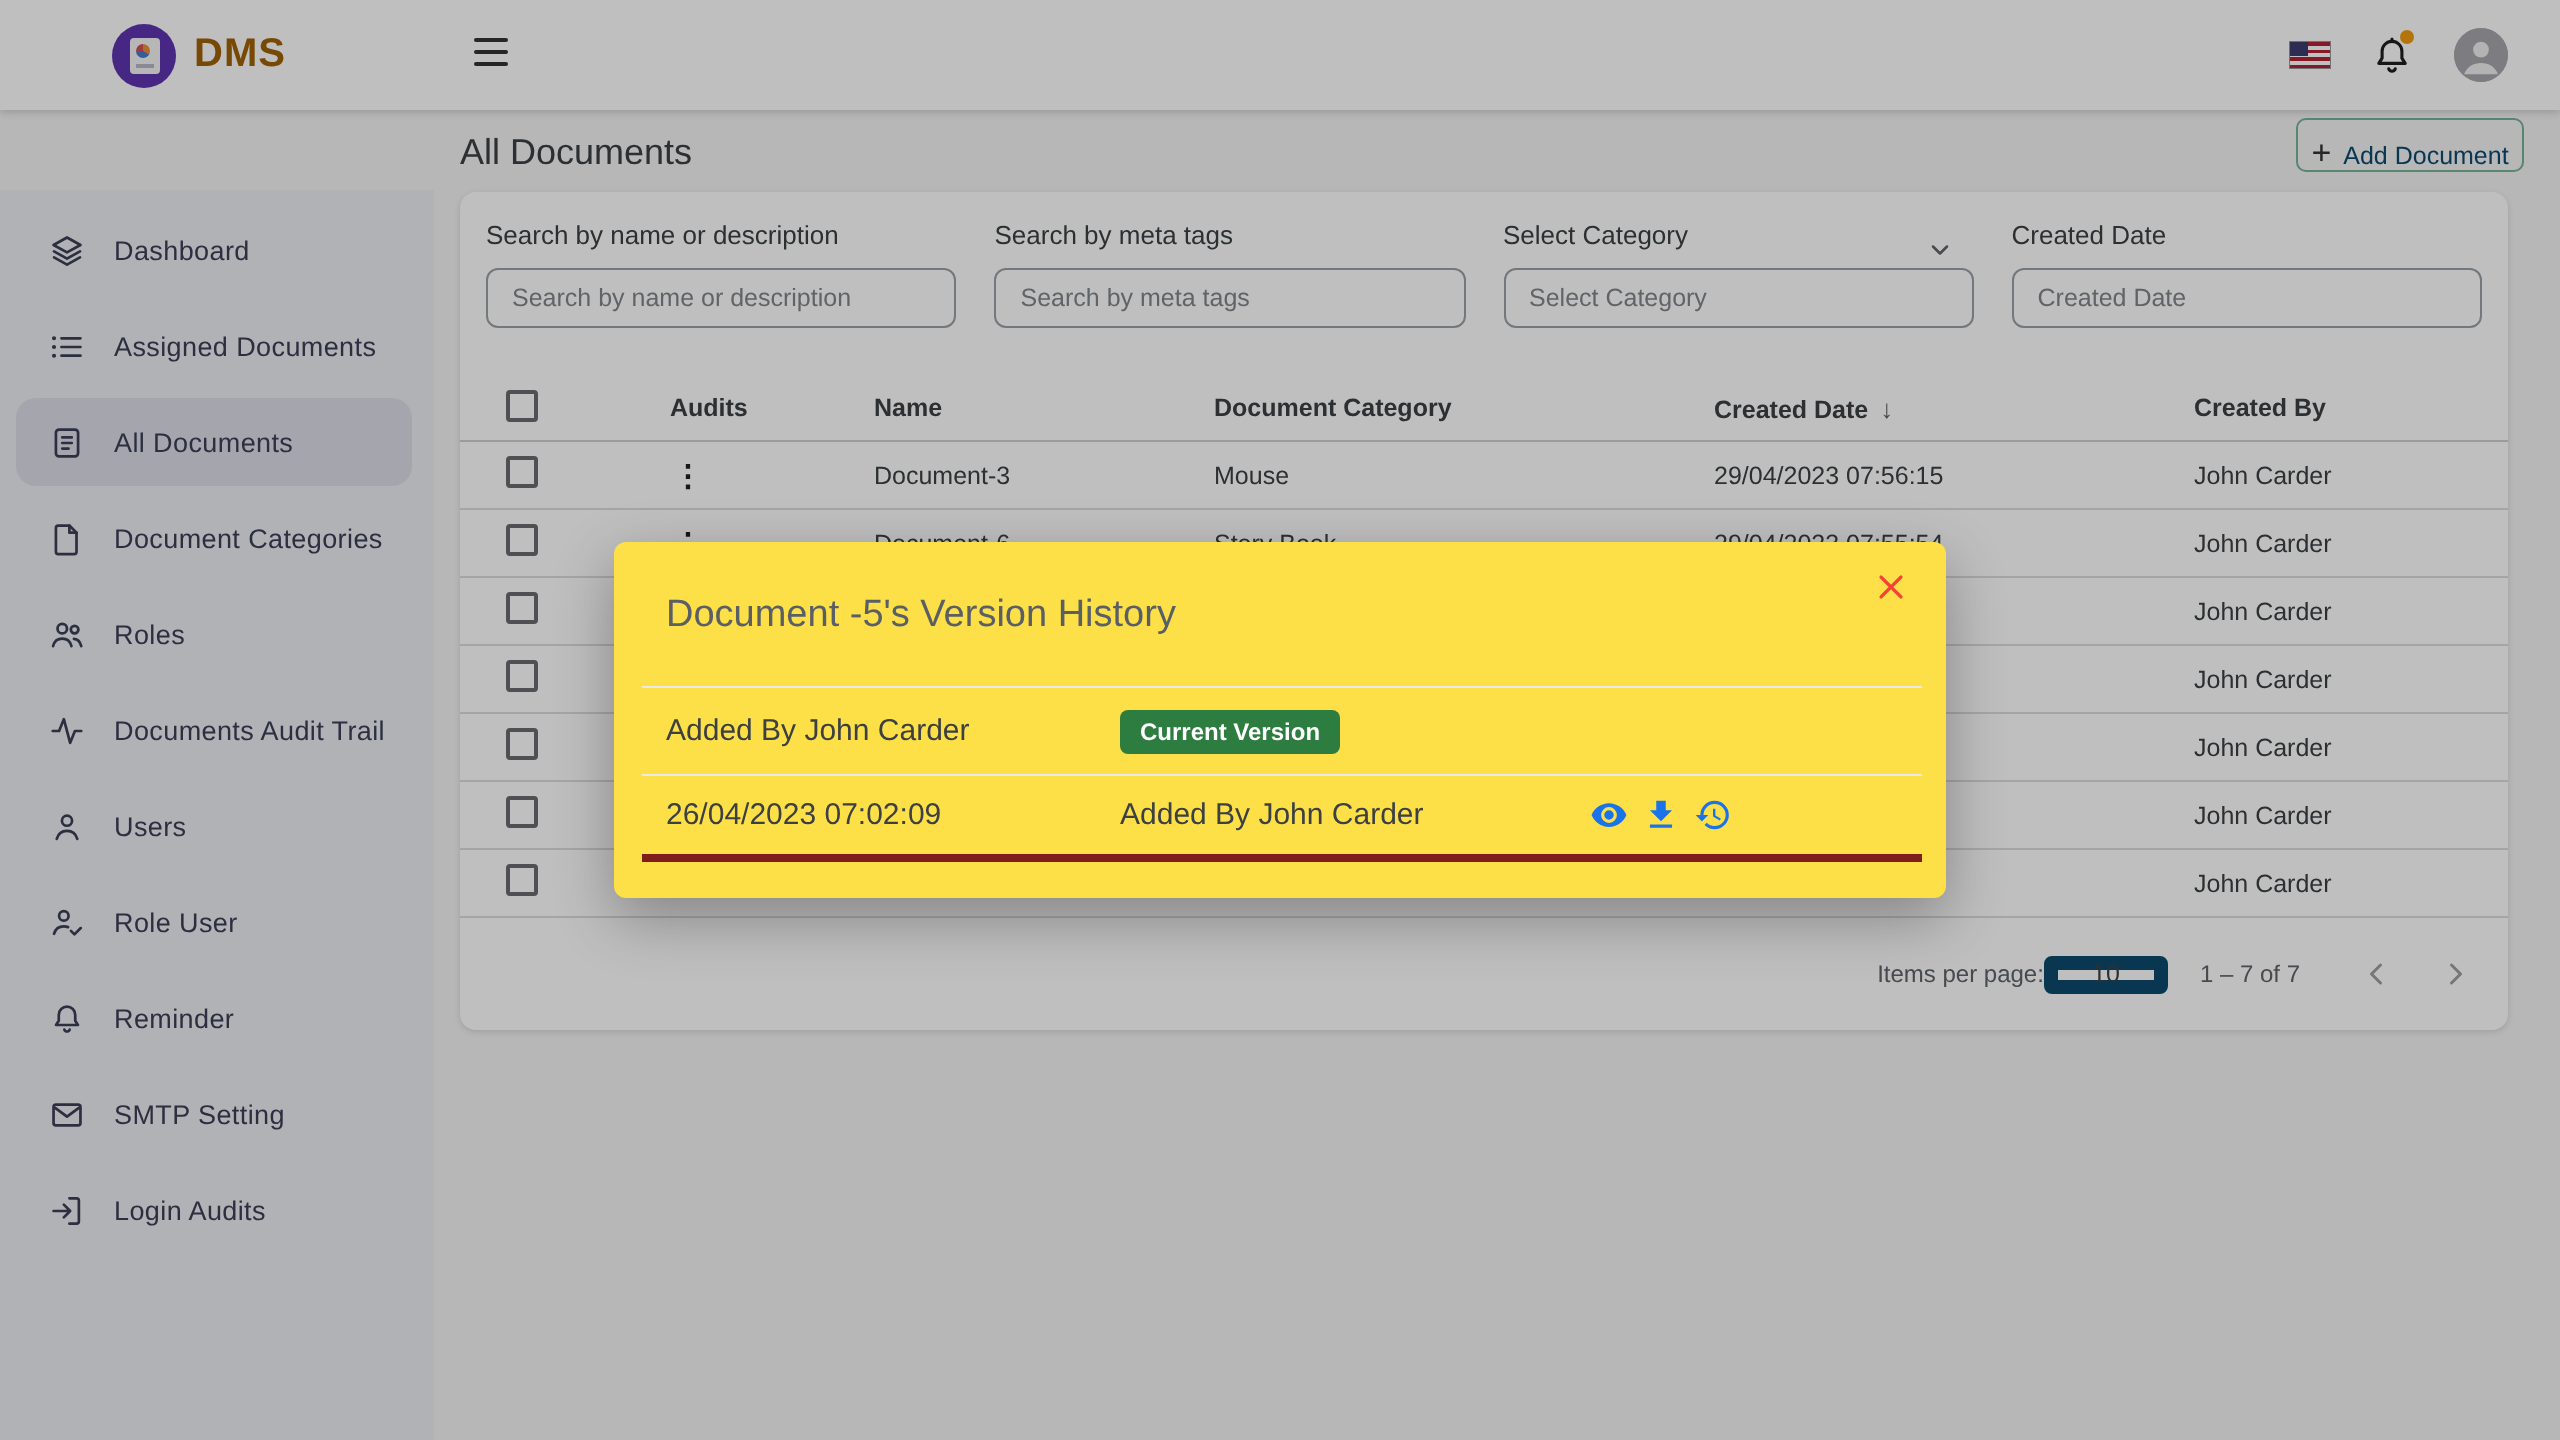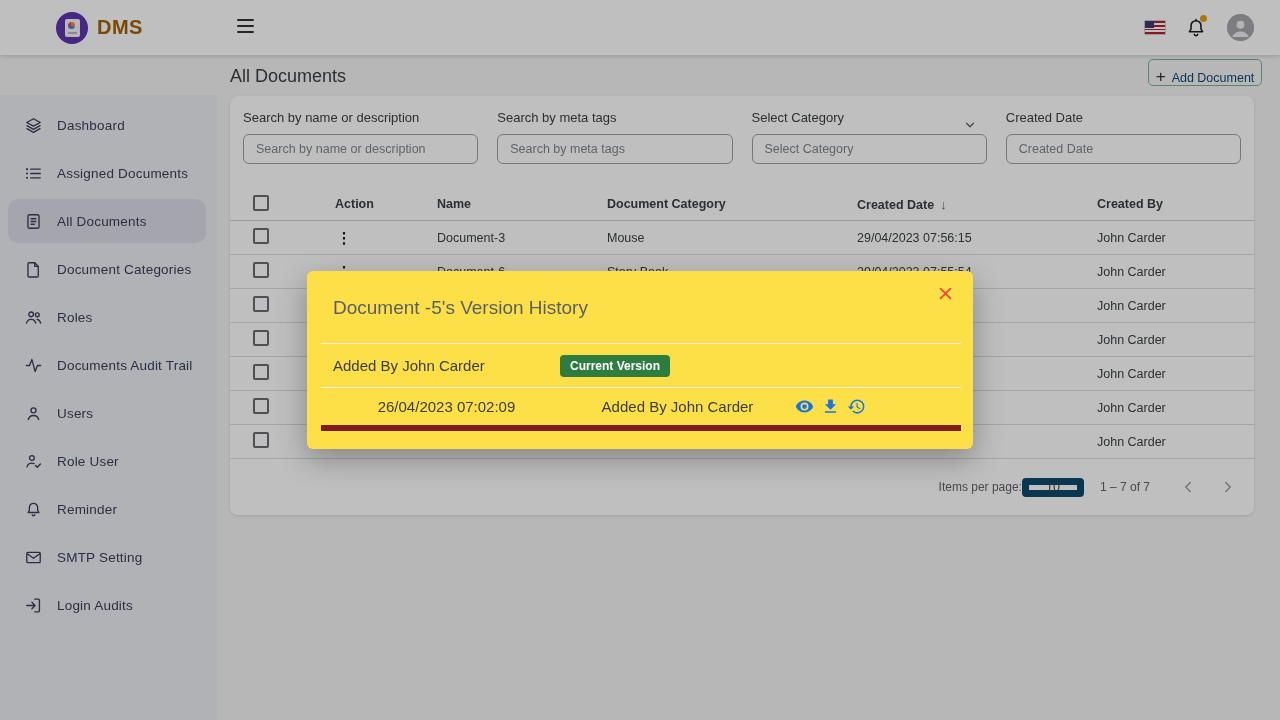--- a/index.html
+++ b/index.html
@@ -87,21 +87,21 @@
   
   .backdrop { position:absolute; inset:0; background:rgba(0,0,0,.25); z-index:10; }
   .modal { position:absolute; left:307px; top:271px; width:666px; height:178px; background:#fde047;
            border-radius:6px; box-shadow:0 10px 30px rgba(0,0,0,.3); z-index:20; }
   .modal-title { position:absolute; left:26px; top:26px; font-size:19px; color:#5a5f66; }
   .modal-close { position:absolute; right:18px; top:12px; width:20px; height:20px; cursor:pointer;
                  display:flex; align-items:center; justify-content:center; }
   .vtable { position:absolute; left:14px; right:12px; top:72px; }
   .vrow { display:grid; grid-template-columns:227px 235px 1fr; align-items:center; height:44px;
           border-top:1px solid #e9e9e9; padding-left:12px; font-size:15px; color:#3c4043; }
-  .vrow:last-child { border-bottom:6px solid #7f1d1d;text-align:center; }
+  .vrow:last-child { border-bottom:4px solid #7f1d1d; }
   .badge { display:inline-block; background:#2e7d40; color:#fff; font-size:12px; font-weight:bold;
            padding:4px 10px; border-radius:4px; }
   .vicons { display:flex; gap:7px; align-items:center; }
   .vicons span { width:19px; height:19px; display:inline-flex; cursor:pointer; }
   .vicons svg { width:19px; height:19px; fill:#1a73e8; }
 </style>
 </head>
 <body>
 
 <div class="app">
@@ -274,21 +274,21 @@
       </div>
       <div>
         <div class="f-label">Created Date</div>
         <input class="f-input" type="text" placeholder="Created Date" style="">
       </div>
     </div>
 
     <div class="dtable">
       <div class="thead">
         <div><span class="checkbox"></span></div>
-        <div class="th-action">Action</div>
+        <div class="th-action">Audits</div>
         <div class="th-pad">Name</div>
         <div class="th-pad">Document Category</div>
         <div class="th-pad">
           <span>Created Date</span><span class="sort-ic"></span>
         </div>
         <div class="th-pad">Created By</div>
       </div>
       <div>
           <div class="trow">
             <div><span class="checkbox"></span></div>

